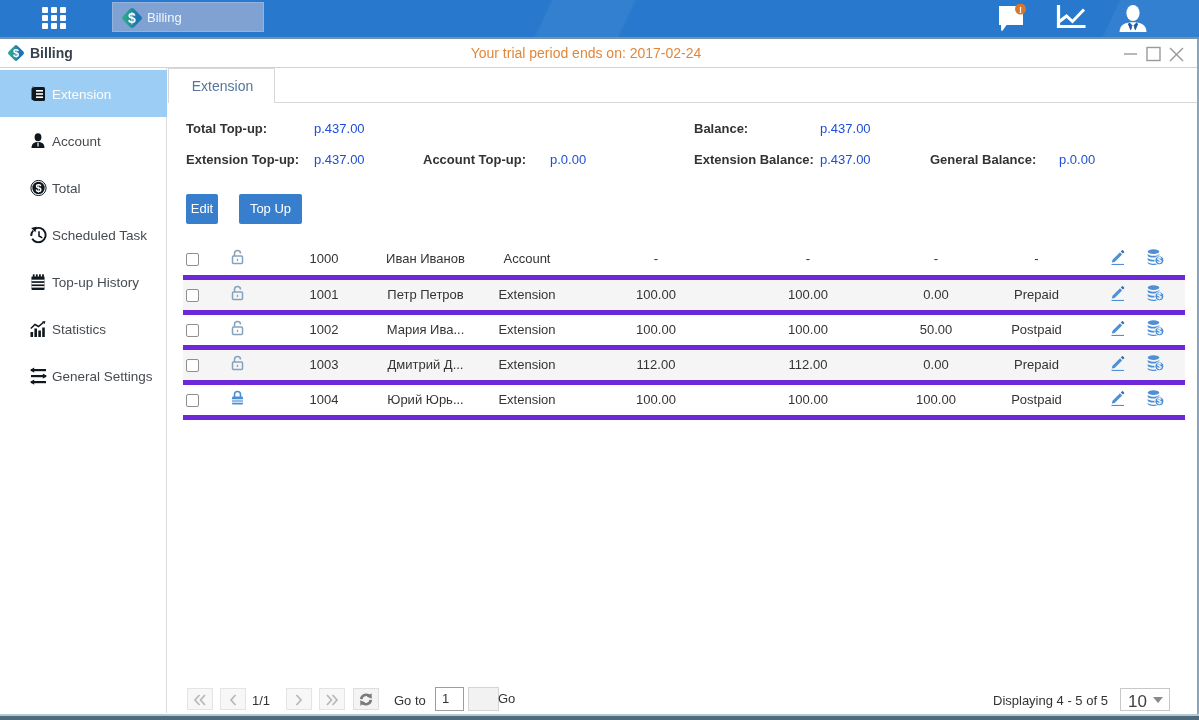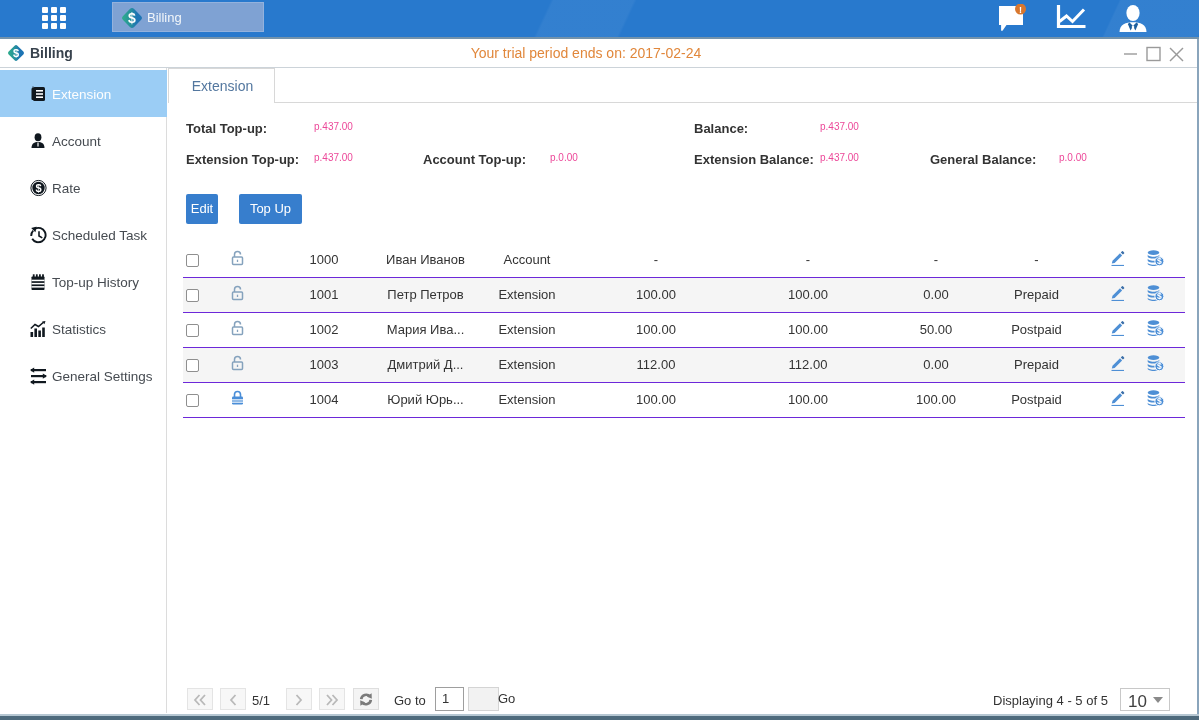--- a/index.html
+++ b/index.html
@@ -34,31 +34,31 @@
 .sitem.sel .lbl { color:#fdfefe; }
 .sitem svg { position:absolute; left:30px; top:50%; transform:translateY(-50%); }
 
 
 #tabbar { left:168px; top:68px; width:1031px; height:36px; }
 #tabbar .line { position:absolute; left:0; top:34px; width:1031px; height:1px; background:#d8d8d8; }
 #tabact { position:absolute; left:0; top:0; width:107px; height:35px; background:#fff; border:1px solid #d8d8d8; border-bottom:none; }
 #tabact span { position:absolute; left:0; width:107px; text-align:center; top:9px; font-size:14px; color:#53779f; }
 
 .stlabel { font-size:13px; font-weight:bold; color:#333; }
-.stval { font-size:10px; color:#ec4899; }
+.stval { font-size:13px; color:#1d4ed8; }
 
 .btn { position:absolute; background:#377ecd; color:#fff; font-size:13px; text-align:center; border-radius:2px; line-height:30px; height:30px; }
 
 
 #tbl { left:183px; top:242px; width:1002px; }
 table { border-collapse:collapse; width:1002px; table-layout:fixed; }
 th { font-size:13px; font-weight:normal; color:#333; height:34px; border-top:1px solid #dcdcdc; border-bottom:1px solid #dcdcdc; text-align:center; }
 td { font-size:13px; color:#333; height:35px; text-align:center; }
 tr.odd td { background:#f5f5f5; }
-tr.r td { border-bottom:1px solid #6d28d9; }
+tr.r td { border-bottom:5px solid #6d28d9; }
 .cb { display:inline-block; width:13px; height:13px; border:1px solid #8f8f8f; border-radius:2px; background:#fff; vertical-align:middle; }
 
 
 .pgbtn { position:absolute; top:688px; width:26px; height:22px; border:1px solid #e4e4e4; background:#f7f7f7; color:#b9b9b9; text-align:center; line-height:20px; font-size:14px; }
 #pginfo { position:absolute; top:693px; font-size:13px; color:#333; }
 
 #botbar { left:0; top:714px; width:1199px; height:6px; background:#4e6a7c; border-top:2px solid #b6c7d2; }
 </style>
 </head>
 <body>
@@ -146,21 +146,21 @@
     <rect x="7.4" y="9.5" width="1.2" height="4" fill="#fff"></rect>
   </svg>
   <span class="lbl">Account</span>
 </div>
 <div class="sitem" style="top:164px">
   <svg width="17" height="17" viewBox="0 0 17 17">
     <circle cx="8.5" cy="8.5" r="7.6" fill="none" stroke="#10181f" stroke-width="1"></circle>
     <circle cx="8.5" cy="8.5" r="6.2" fill="#10181f"></circle>
     <text x="8.5" y="12.5" font-size="11" font-weight="bold" fill="#fff" text-anchor="middle" font-family="Liberation Sans">$</text>
   </svg>
-  <span class="lbl">Rate</span>
+  <span class="lbl">Total</span>
 </div>
 <div class="sitem" style="top:211px">
   <svg width="17" height="17" viewBox="0 0 17 17">
     <path d="M5.2 2.1 A7.2 7.2 0 1 1 2.2 12.2" stroke="#10181f" stroke-width="1.9" fill="none"></path>
     <path d="M1.2 9.5 A7.2 7.2 0 0 1 3.2 4.2" stroke="#10181f" stroke-width="1.9" fill="none"></path>
     <path d="M6.8 0 l-5.6 1.5 l4.2 4.2 z" fill="#10181f"></path>
     <path d="M9 4.8 v4.7 l3.3 1.9" stroke="#10181f" stroke-width="1.6" fill="none"></path>
   </svg>
   <span class="lbl">Scheduled Task</span>
 </div>
@@ -393,21 +393,21 @@
 </tbody>
     </table>
 </div>
 
 <div class="pgbtn" style="left:187px"><svg width="14" height="12" viewBox="0 0 14 12" style="margin-top:5px">
       <path d="M6.5 1 L2 6 L6.5 11 M12 1 L7.5 6 L12 11" stroke="#b9b9b9" stroke-width="1.8" fill="none"></path>
     </svg></div>
 <div class="pgbtn" style="left:220px"><svg width="8" height="12" viewBox="0 0 8 12" style="margin-top:5px">
       <path d="M6.5 1 L2 6 L6.5 11" stroke="#b9b9b9" stroke-width="1.8" fill="none"></path>
     </svg></div>
-<div id="pginfo" style="left:252px">5/1</div>
+<div id="pginfo" style="left:252px">1/1</div>
 <div class="pgbtn" style="left:286px"><svg width="8" height="12" viewBox="0 0 8 12" style="margin-top:5px">
       <path d="M1.5 1 L6 6 L1.5 11" stroke="#b9b9b9" stroke-width="1.8" fill="none"></path>
     </svg></div>
 <div class="pgbtn" style="left:319px"><svg width="14" height="12" viewBox="0 0 14 12" style="margin-top:5px">
       <path d="M2 1 L6.5 6 L2 11 M7.5 1 L12 6 L7.5 11" stroke="#b9b9b9" stroke-width="1.8" fill="none"></path>
     </svg></div>
 <div class="pgbtn" style="left:353px;background:#f4f4f4;border-color:#dedede;">
   <svg width="16" height="15" viewBox="0 0 16 15" style="margin-top:3px">
     <path d="M3.2 7.2 A5 5 0 0 1 12 4.6" stroke="#7b7b7b" stroke-width="2.7" fill="none"></path>
     <path d="M13.6 1.2 l0.2 5.6 l-5 -2.4 z" fill="#7b7b7b"></path>

